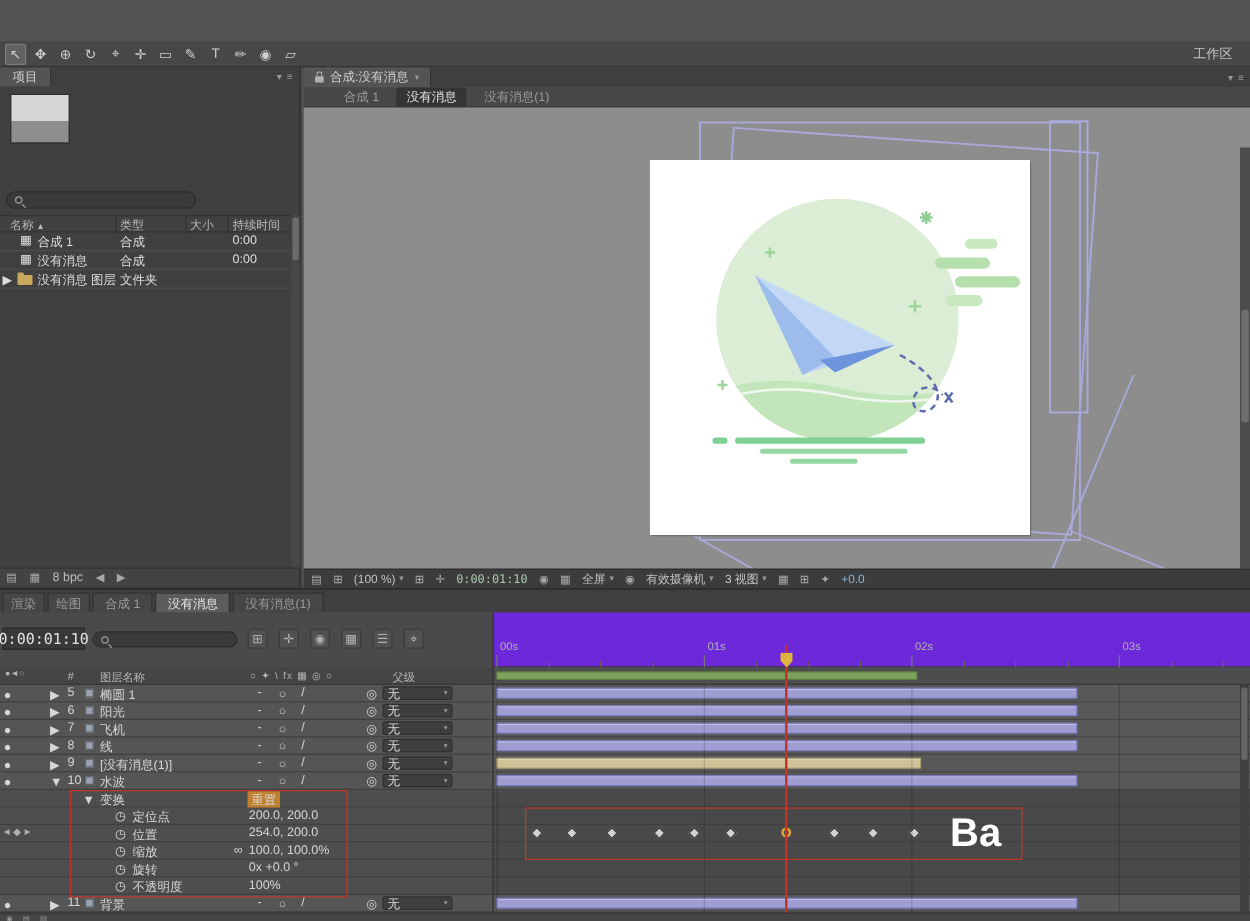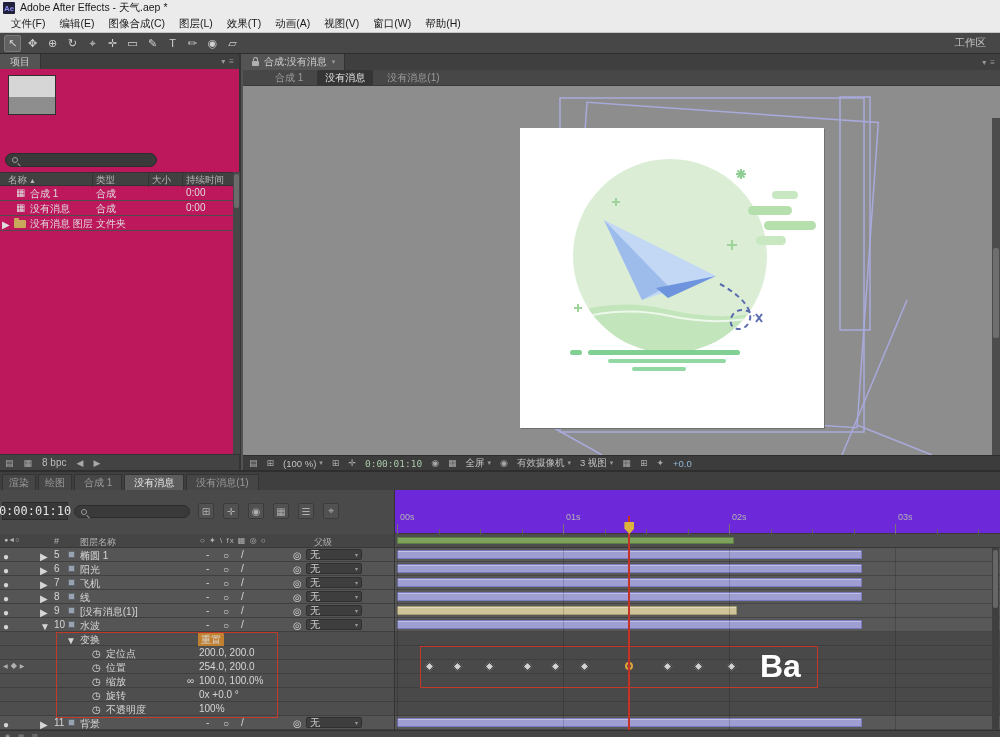--- a/index.html
+++ b/index.html
@@ -11,21 +11,21 @@
 .menubar{position:absolute;left:0;top:16px;width:1000px;height:17px;background:#ebebeb;border-bottom:1px solid #c6c6c6;color:#1a1a1a;display:flex;align-items:center;padding-left:4px;font-size:10.5px}
 .menu-item{padding:0 7px;height:100%;display:flex;align-items:center;cursor:default}
 .toolbar{position:absolute;left:0;top:33px;width:1000px;height:21px;background:#474747;border-bottom:1px solid #2d2d2d;display:flex;align-items:center}
 .tools{display:flex;align-items:center;gap:3px;padding-left:4px}
 .tool{min-width:17px;height:17px;display:flex;align-items:center;justify-content:center;color:#cfcfcf;font-size:11px;border-radius:2px}
 .tool.sel{background:#616161;border:1px solid #7a7a7a}
 .workspace{margin-left:auto;padding-right:14px;color:#c4c4c4;font-size:10.5px}
 
 .main{position:absolute;left:0;top:54px;width:1000px;height:416px}
 
-.project-panel{position:absolute;left:0;top:0;width:241px;height:416px;background:#be185d;border-right:2px solid #353535}
+.project-panel{position:absolute;left:0;top:0;width:241px;height:416px;background:#404040;border-right:2px solid #353535}
 .panel-tabstrip{position:absolute;left:0;top:0;width:100%;height:15px;background:#3f3f3f;display:flex;align-items:center}
 .panel-tab{height:15px;display:flex;align-items:center;padding:0 10px;background:#545454;color:#cfcfcf;font-size:10px;border-right:1px solid #333}
 .strip-right{margin-left:auto;display:flex;gap:4px;padding-right:5px;color:#9a9a9a;font-size:8px}
 .proj-thumb{position:absolute;left:8px;top:21px;width:48px;height:40px;border:1px solid #2f2f2f;background:linear-gradient(#d6d6d6 0 55%,#8e8e8e 55% 100%)}
 .proj-search{position:absolute;left:5px;top:99px;width:152px;height:14px;background:#3a3a3a;border:1px solid #2c2c2c;border-radius:7px;display:flex;align-items:center;gap:4px;padding-left:6px}
 .magnifier{width:6px;height:6px;border:1px solid #9a9a9a;border-radius:50%;position:relative;flex:none}
 .magnifier::after{content:"";position:absolute;left:5px;top:5px;width:4px;height:1px;background:#9a9a9a;transform:rotate(45deg);transform-origin:0 0}
 .proj-search input{background:transparent;border:none;outline:none;color:#ddd;font-size:10px;width:110px}
 .proj-header{position:absolute;left:0;top:118px;width:233px;height:14px;background:#414141;border-top:1px solid #333;border-bottom:1px solid #333}
 .ph-cell{position:absolute;top:1px;font-size:9.5px;color:#b8b8b8;white-space:nowrap}
@@ -127,36 +127,21 @@
 .tl-bottom{position:absolute;left:0;top:258px;width:1000px;height:9px;background:#454545;border-top:1px solid #333;display:flex;align-items:center;gap:8px;padding-left:5px}
 .tl-bottom div{font-size:6px;color:#9a9a9a}
 .tl-scrollbar{position:absolute;left:992px;top:76px;width:7px;height:182px;background:#3f3f3f}
 .tl-scrollbar .thumb{position:absolute;left:1px;top:2px;width:5px;height:58px;background:#666;border-radius:2px}
 </style>
 </head>
 <body>
 
 <div id="app">
 
-  <div class="titlebar">
-    <span class="ae-icon">Ae</span>
-    <span>Adobe After Effects - 天气.aep *</span>
-  </div>
-
-  <div class="menubar" id="menubar">
-      <div class="menu-item">文件(F)</div>
-      <div class="menu-item">编辑(E)</div>
-      <div class="menu-item">图像合成(C)</div>
-      <div class="menu-item">图层(L)</div>
-      <div class="menu-item">效果(T)</div>
-      <div class="menu-item">动画(A)</div>
-      <div class="menu-item">视图(V)</div>
-      <div class="menu-item">窗口(W)</div>
-      <div class="menu-item">帮助(H)</div>
-    </div>
+
 
   <div class="toolbar">
     <div class="tools" id="tools">
         <div class="tool sel">↖</div>
         <div class="tool">✥</div>
         <div class="tool">⊕</div>
         <div class="tool">↻</div>
         <div class="tool">⌖</div>
         <div class="tool">✛</div>
         <div class="tool">▭</div>

